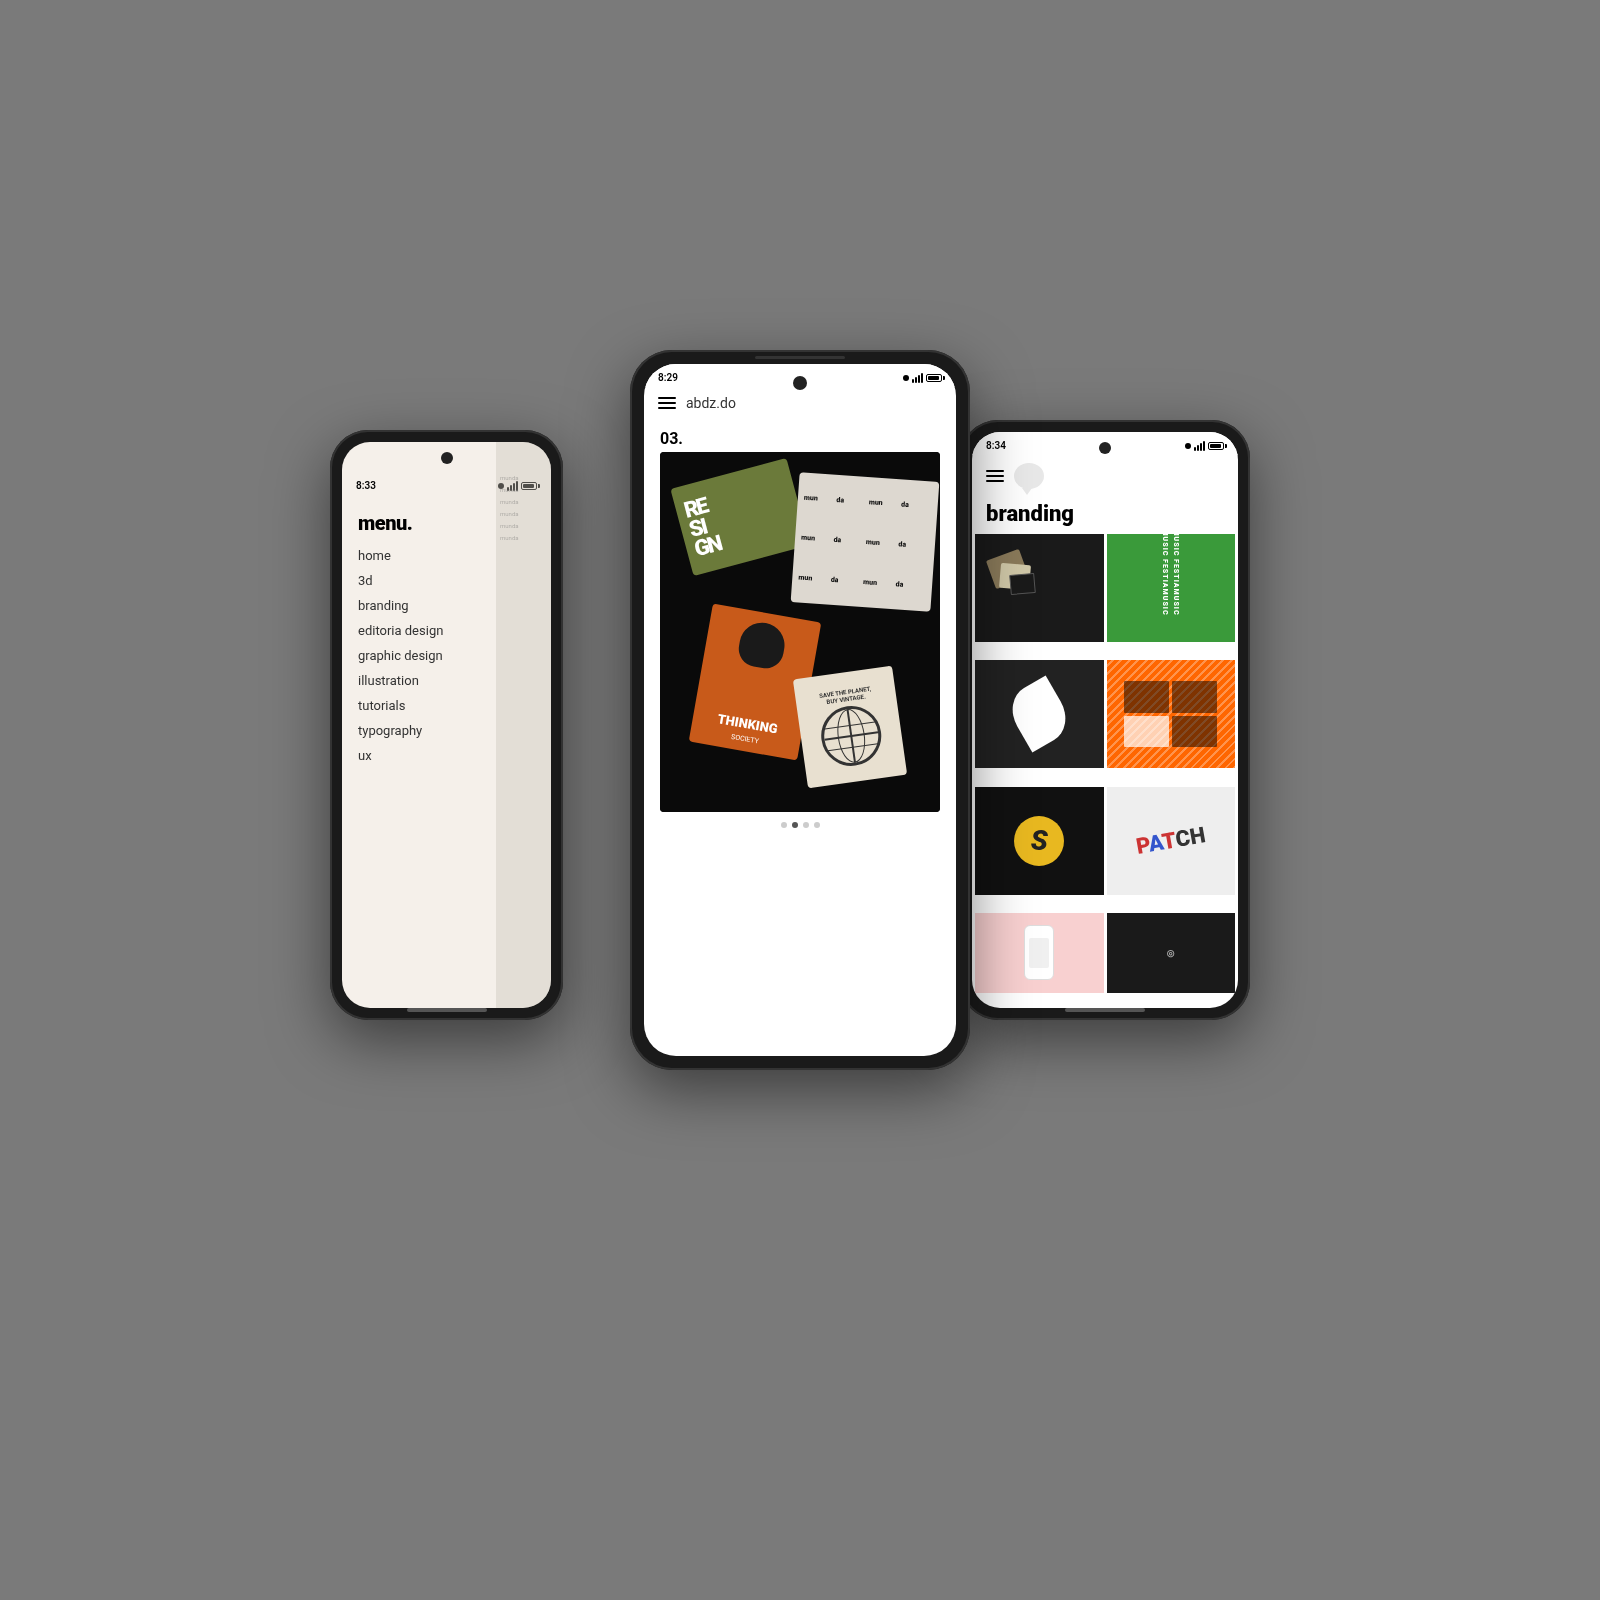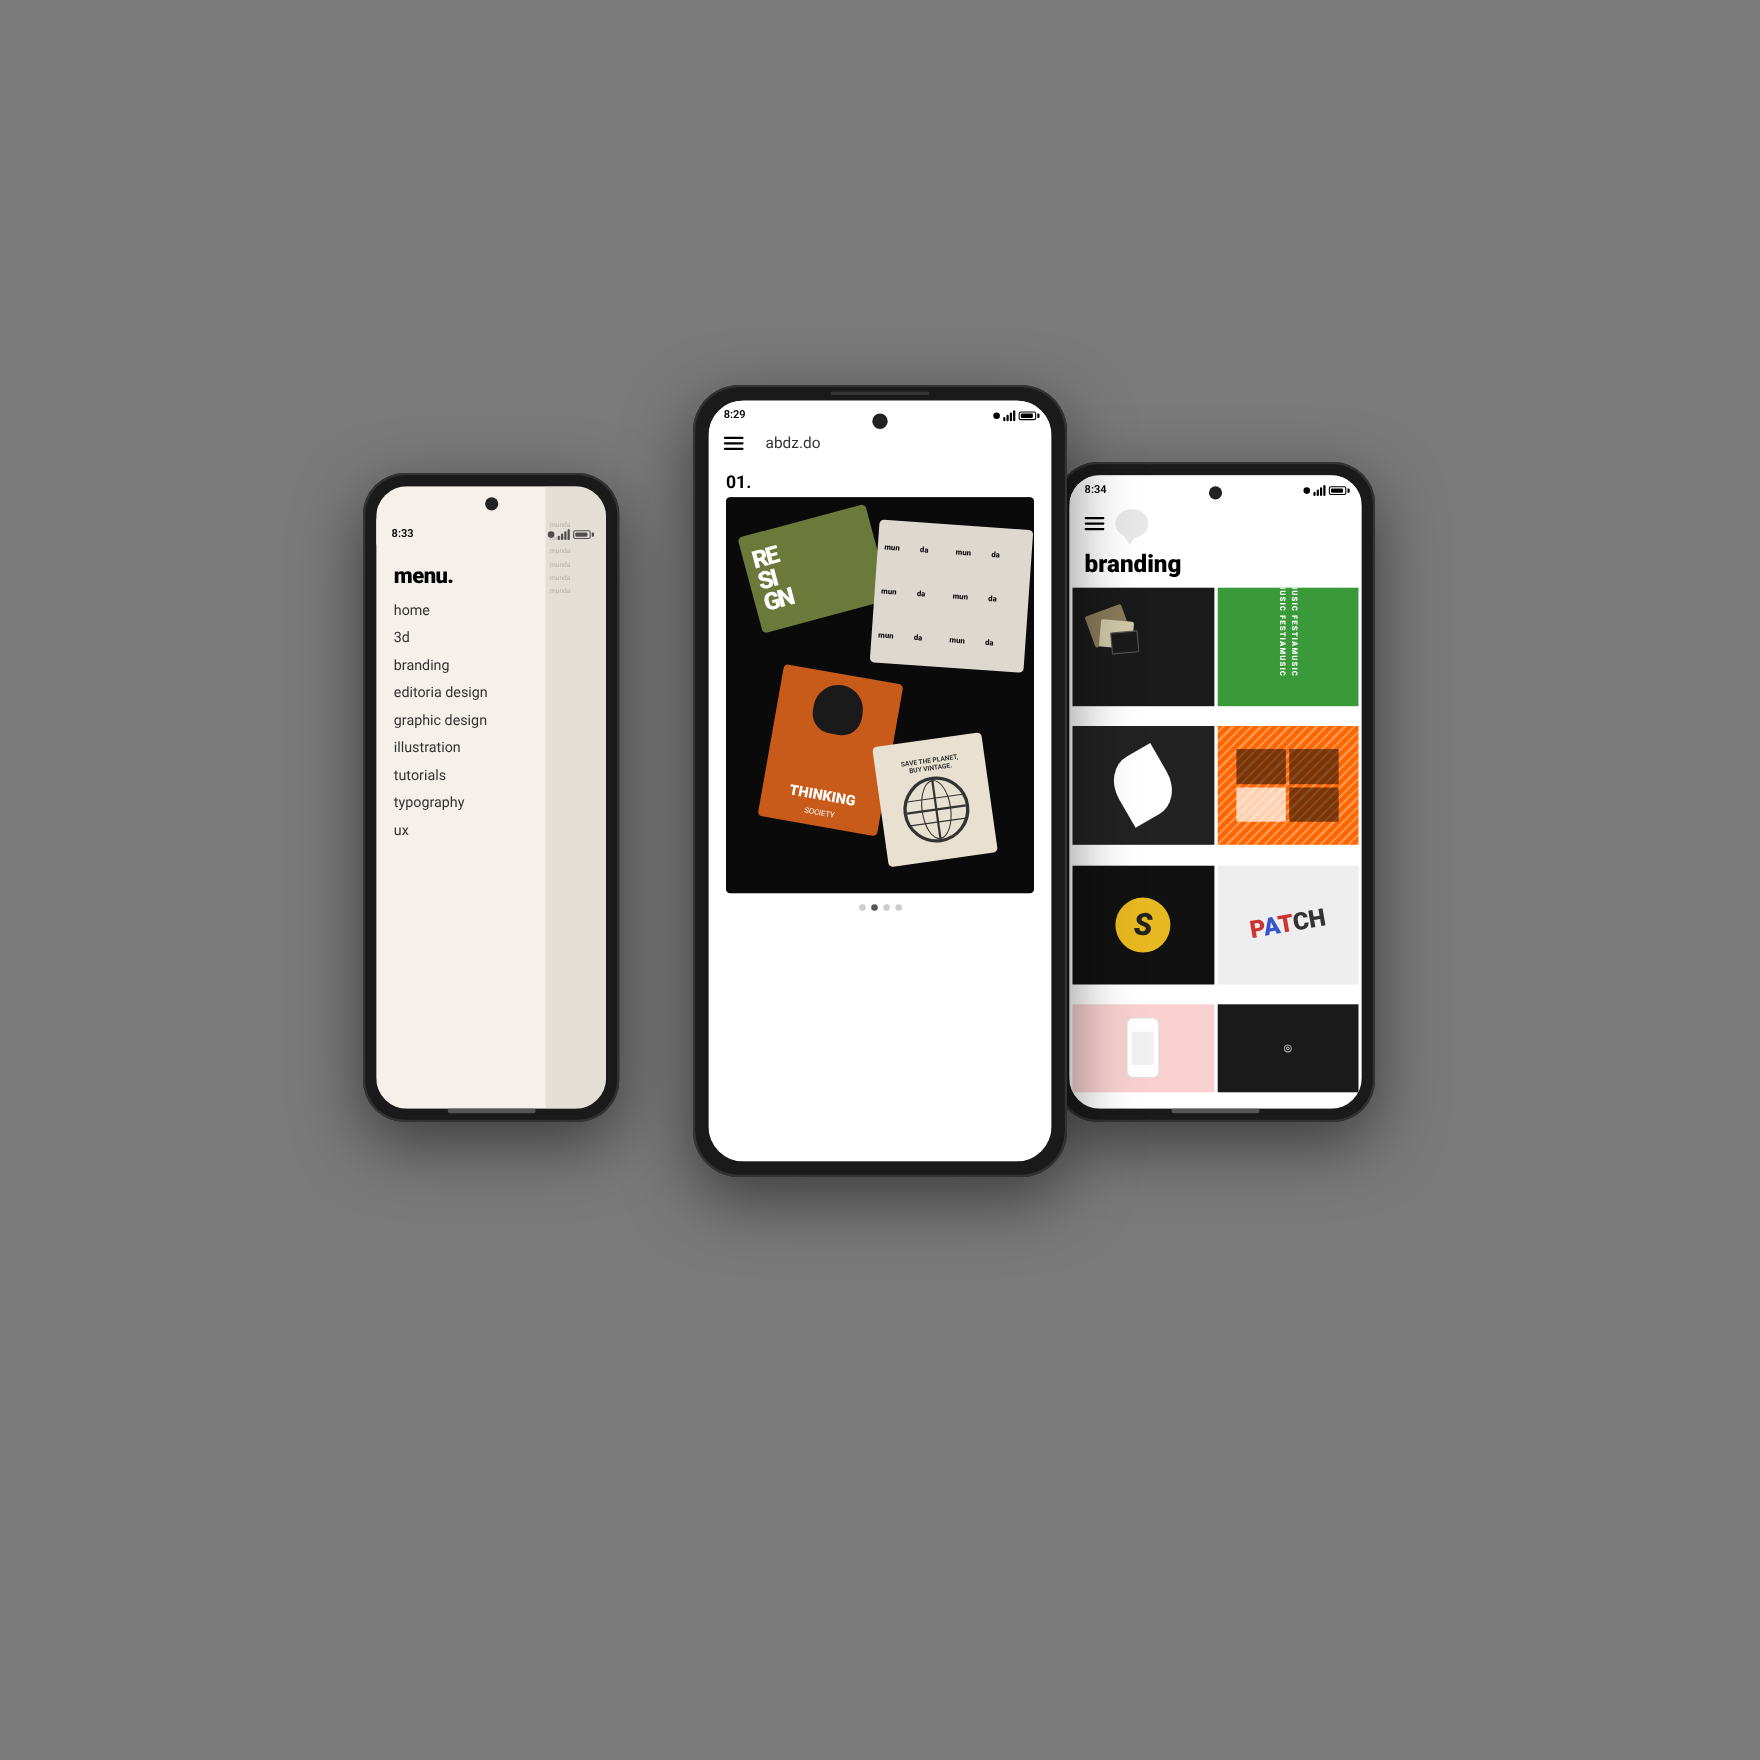--- a/index.html
+++ b/index.html
@@ -212,21 +212,21 @@
       background: #fff;
       height: 100%;
       display: flex;
       flex-direction: column;
     }
 
     .article-nav {
       display: flex;
       align-items: center;
       padding: 8px 14px;
-      gap: 20px;
+      gap: 10px;
     }
 
     .hamburger-icon {
       display: flex;
       flex-direction: column;
       gap: 3px;
       cursor: pointer;
     }
 
     .hamburger-icon span {
@@ -625,21 +625,21 @@
         <div class="article-nav">
           <div class="hamburger-icon">
             <span></span>
             <span></span>
             <span></span>
           </div>
           <span class="article-domain">abdz.do</span>
         </div>
 
         <div class="article-content">
-          <div class="article-number">01.</div>
+          <div class="article-number">03.</div>
 
           <div class="article-image">
             <div class="collage">
 
               <div class="collage-item card-resign">
                 <div class="card-resign-text">RE<br>SI<br>GN</div>
               </div>
 
               <div class="collage-item card-munda" style="background:#ddd8d0;width:140px;height:130px;top:25px;right:5px;transform:rotate(4deg);display:grid;grid-template-columns:repeat(4,1fr);padding:6px;gap:2px;align-items:center;">
                 <span style="font-size:7px;font-weight:900;color:#111;">mun</span>

